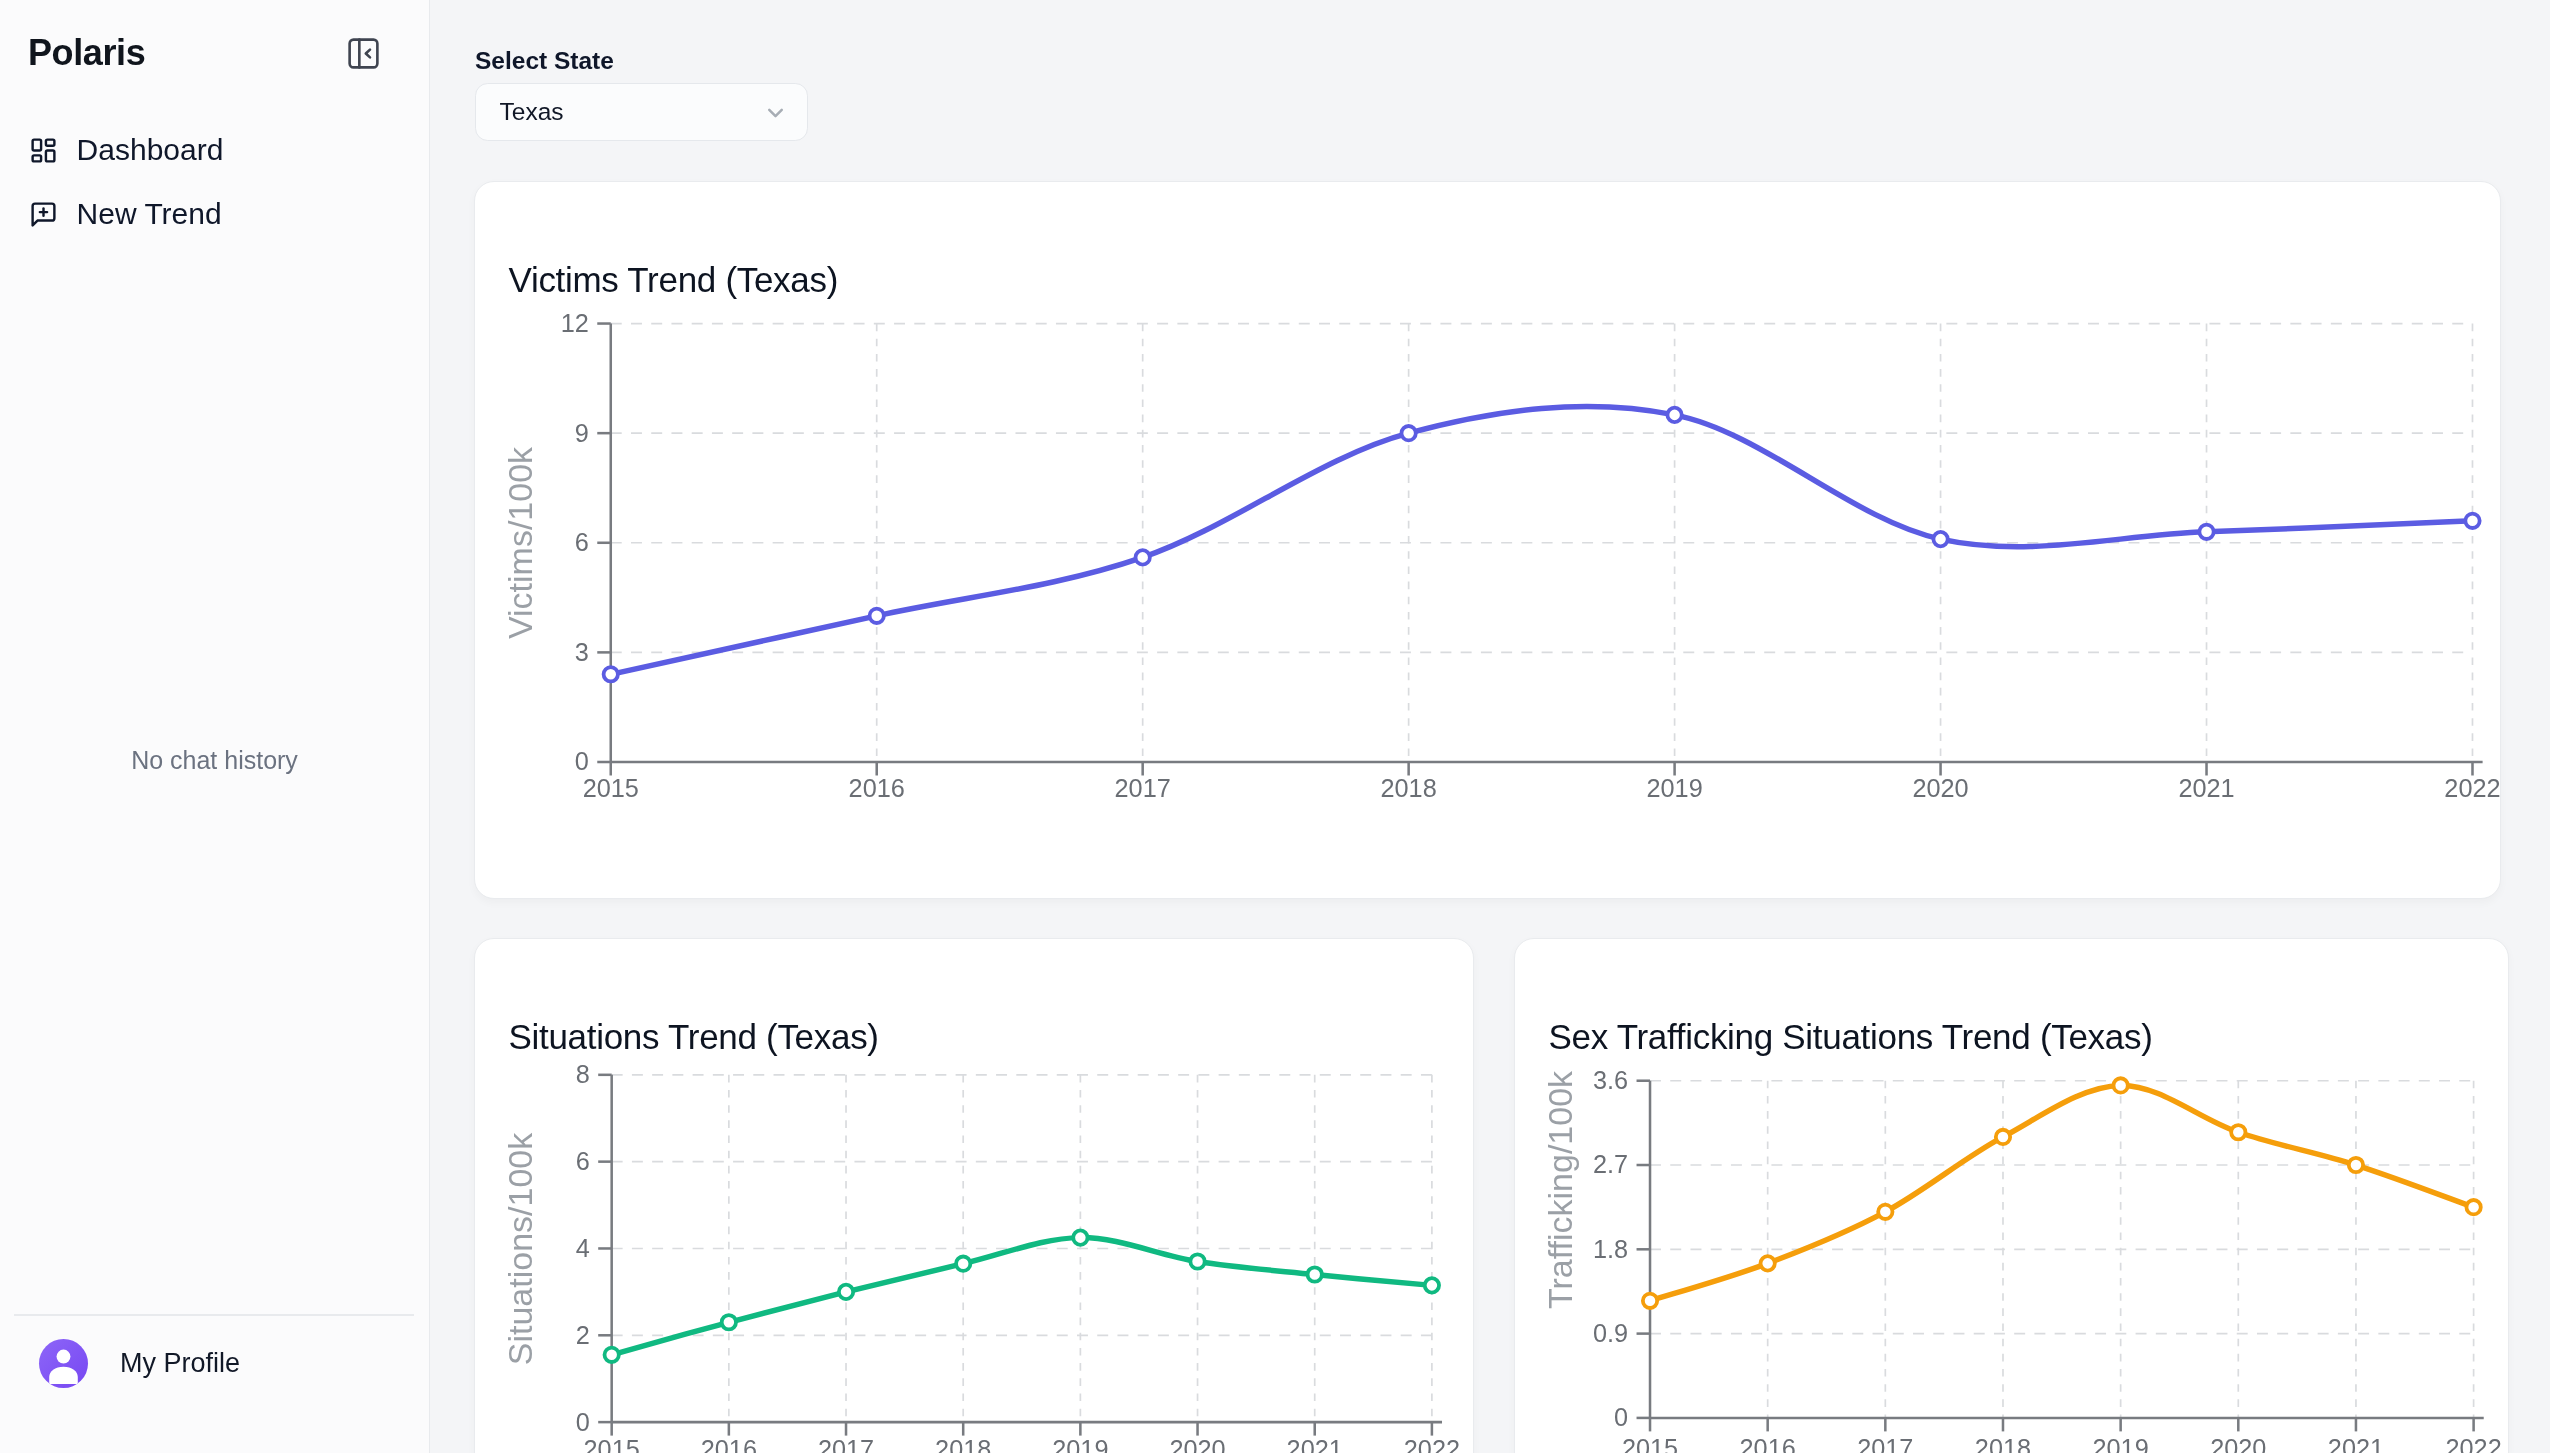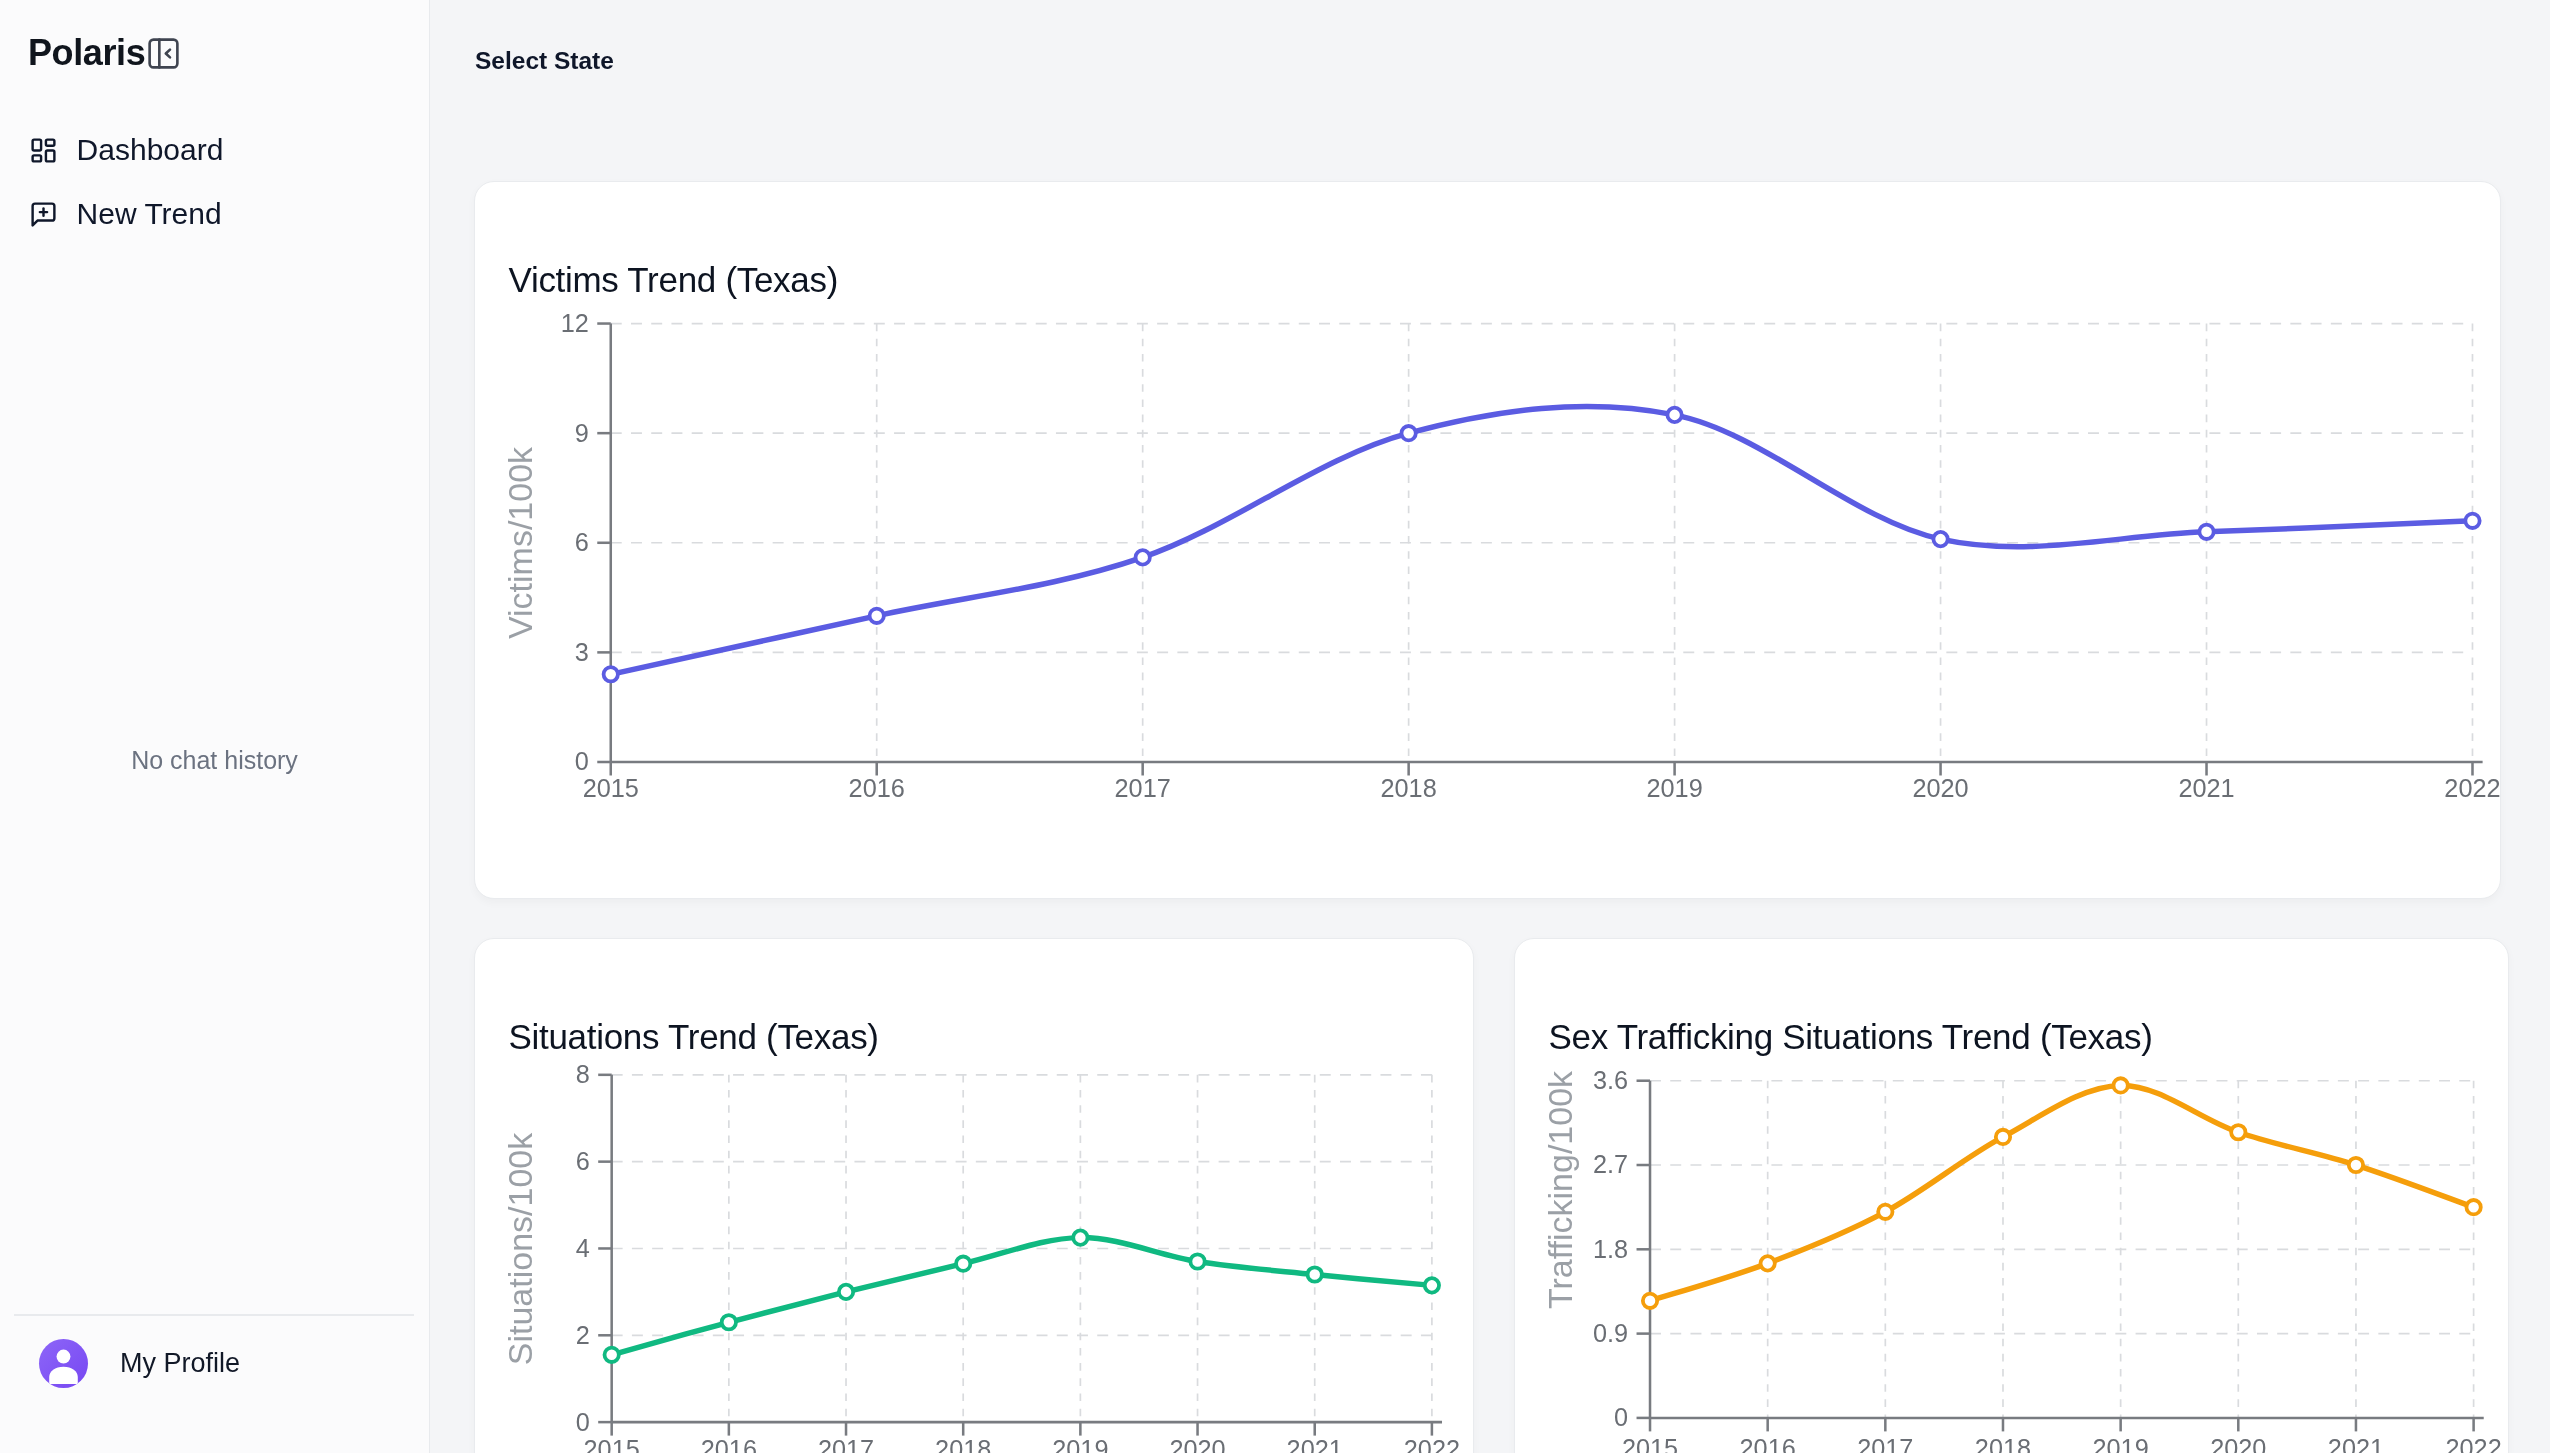--- a/index.html
+++ b/index.html
@@ -9,21 +9,21 @@
     font-family:"Liberation Sans", sans-serif;
     -webkit-font-smoothing:antialiased;
   }
   
   .sidebar{
     position:absolute;left:0;top:0;width:430px;height:1454px;
     background:#fbfbfc;border-right:1.7px solid #e8eaed;box-sizing:border-box;
   }
   .sb-header{
     position:absolute;top:32px;left:28px;right:47px;
-    display:flex;align-items:center;justify-content:flex-start;
+    display:flex;align-items:center;justify-content:space-between;
   }
   .sb-title{font-size:36px;font-weight:700;color:#10151d;letter-spacing:-0.4px;}
   .collapse-btn{
     background:none;border:none;padding:0;margin:0;cursor:pointer;
     width:37px;height:37px;display:flex;align-items:center;justify-content:center;color:#3f4450;
   }
   .sb-nav{position:absolute;top:118px;left:0;right:0;}
   .nav-item{
     display:flex;align-items:center;gap:18.6px;
     height:64px;padding:0 0 0 29px;cursor:pointer;color:#0f172a;
@@ -126,20 +126,26 @@
         <circle cx="12" cy="8.6" r="3.4"></circle>
         <path d="M12 13.6c-4.1 0-7 2.2-7 5v3.4h14v-3.4c0-2.8-2.9-5-7-5z"></path>
       </svg>
     </span>
     <span class="label">My Profile</span>
   </div>
 </aside>
 
 <main class="main">
   <div class="select-label">Select State</div>
+  <div class="select-box">
+    <span class="value">Texas</span>
+    <svg width="25" height="25" viewBox="0 0 24 24" fill="none" stroke="#a7adb5" stroke-width="2.4" stroke-linecap="round" stroke-linejoin="round">
+      <path d="M6 9.5 L12 15.5 L18 9.5"></path>
+    </svg>
+  </div>
 
   <section class="card card-victims">
     <h2 class="card-title">Victims Trend (Texas)</h2>
     <div class="chart-wrap">
       <svg width="2027" height="557" viewBox="0 0 2404 660">
           <line x1="476.42857142857144" y1="30" x2="476.42857142857144" y2="550" stroke="#d9dbde" stroke-width="2" stroke-dasharray="9 9"></line>
           <line x1="791.8571428571429" y1="30" x2="791.8571428571429" y2="550" stroke="#d9dbde" stroke-width="2" stroke-dasharray="9 9"></line>
           <line x1="1107.2857142857142" y1="30" x2="1107.2857142857142" y2="550" stroke="#d9dbde" stroke-width="2" stroke-dasharray="9 9"></line>
           <line x1="1422.7142857142858" y1="30" x2="1422.7142857142858" y2="550" stroke="#d9dbde" stroke-width="2" stroke-dasharray="9 9"></line>
           <line x1="1738.142857142857" y1="30" x2="1738.142857142857" y2="550" stroke="#d9dbde" stroke-width="2" stroke-dasharray="9 9"></line>

